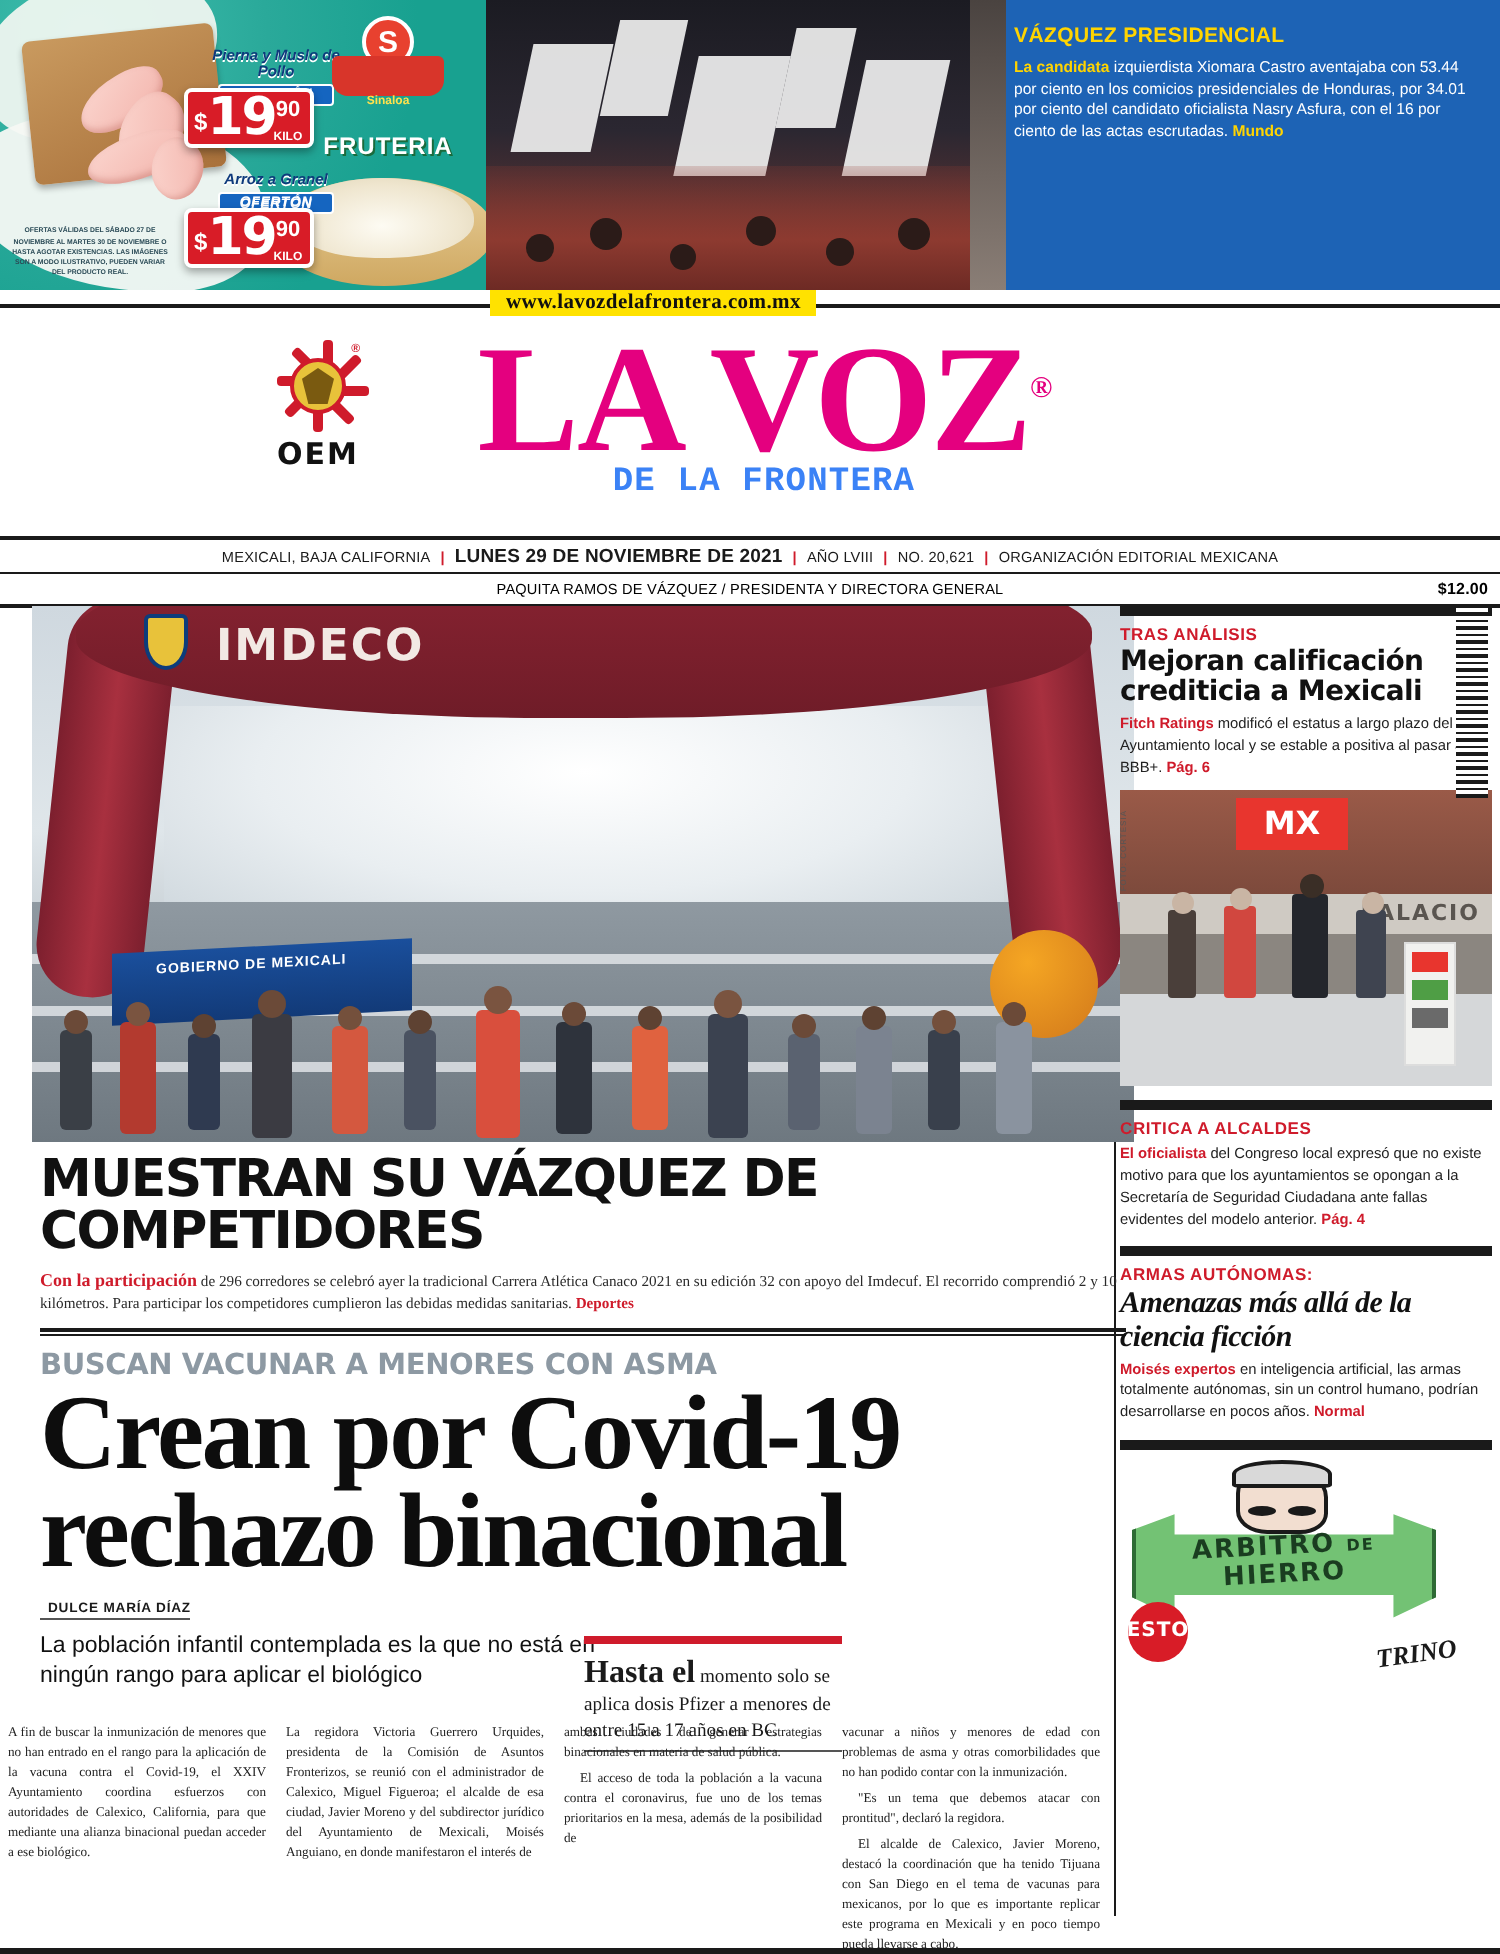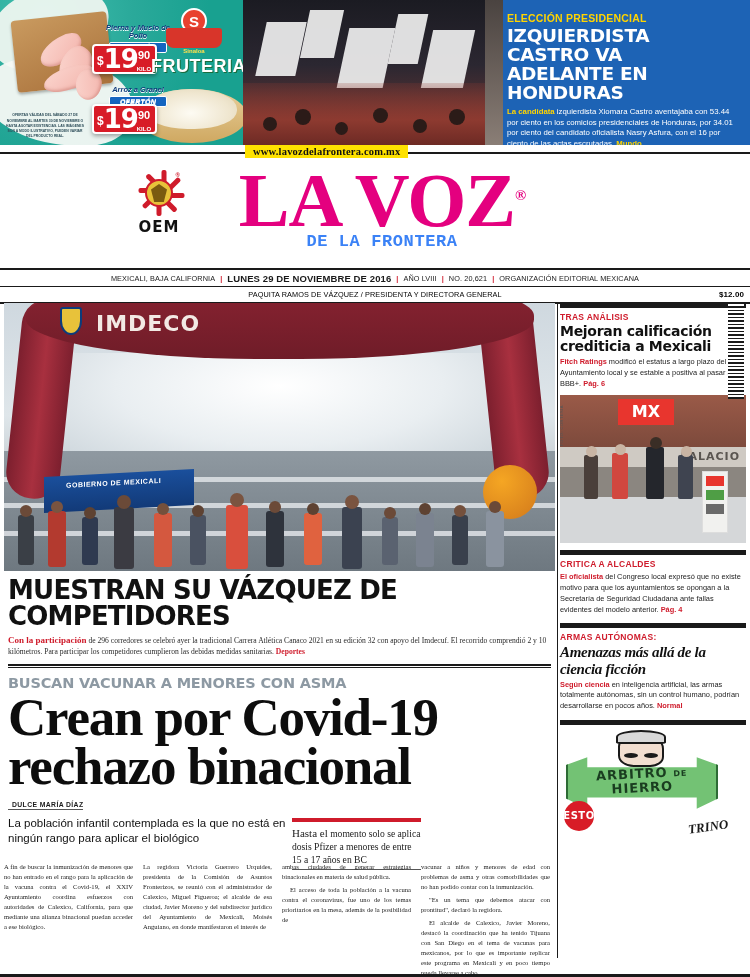--- a/index.html
+++ b/index.html
@@ -88,21 +88,21 @@
   }
   .fruteria-logo {
     position:absolute; right:6px; top:8px; width:86px; height:66px; text-align:center;
   }
   .fruteria-logo .disc {
     width:26px;height:26px;border-radius:50%;background:#e8412f;margin:0 auto;
     display:flex;align-items:center;justify-content:center;color:#fff;font-weight:bold;font-size:15px;
     border:2px solid #fff;
   }
   .fruteria-logo .cart { width:56px; height:20px; margin:-6px auto 0; background:#d8352a; border-radius:3px 3px 8px 8px;}
-  .fruteria-logo .ftxt { color:#fff; font-weight:bold; font-size:18px; letter-spacing:.5px; text-shadow:1px 1px 0 #1a6b3c; margin-top:2px;}
+  .fruteria-logo .ftxt { color:#fff; font-weight:bold; font-size:12px; letter-spacing:.5px; text-shadow:1px 1px 0 #1a6b3c; margin-top:12px;}
   .fruteria-logo .fsub { color:#ffe14d; font-size:6px; font-weight:bold; }
 
   
   .ad-center {
     width:242px; height:145px; position:relative; overflow:hidden;
     background:linear-gradient(180deg,#1b1b22 0%, #2b2731 45%, #7b3a33 100%);
   }
   .ad-center .flag { position:absolute; background:#ededed; transform:skewX(-12deg); opacity:.93;}
   .ad-center .f1{left:18px;top:22px;width:40px;height:54px;}
   .ad-center .f2{left:62px;top:10px;width:34px;height:48px;}
@@ -174,21 +174,21 @@
     font-size:7.3px; color:#1a1a1a; padding:3px 0 2px; letter-spacing:.1px;
   }
   .dl-row1 .sep { color:#cf1b2b; font-weight:bold; }
   .dl-row1 .date { font-weight:bold; font-size:9.5px; letter-spacing:.1px; }
   .dl-rule-mid { height:1px; background:#1a1a1a; }
   .dl-row2 { position:relative; text-align:center; font-size:7.3px; padding:3px 0; letter-spacing:.1px;}
   .dl-row2 .price { position:absolute; right:6px; top:3px; font-weight:bold; font-size:8px; }
   .dl-rule-bot { height:2px; background:#1a1a1a; }
 
   
-  .maincol { position:absolute; left:4px; top:303px; width:551px; }
+  .maincol { position:absolute; left:16px; top:303px; width:551px; }
   .sidecol { position:absolute; left:560px; top:303px; width:186px; }
   .vdiv { position:absolute; left:557px; top:303px; width:1px; height:655px; background:#1a1a1a; }
 
   
   .leadphoto {
     position:relative; width:551px; height:268px; overflow:hidden;
     background:linear-gradient(180deg,#cfd8df 0%, #dfe6ea 42%, #9aa3ab 100%);
   }
   .arch-l,.arch-r {
     position:absolute; top:-4px; width:54px; height:200px;
@@ -267,21 +267,21 @@
   .bcol p.first { text-indent:0; }
 
   
   .pullbox { position:absolute; left:292px; top:818px; width:129px; }
   .pullbox .redbar { height:4px; background:#cf1b2b; }
   .pullbox .ptxt {
     margin-top:4px; font-family:"Liberation Serif", serif; font-size:9.6px;
     line-height:1.34; color:#1a1a1a; border-bottom:1px solid #555;
     padding-bottom:2px;
   }
-  .pullbox .ptxt b { font-weight:normal; font-size:11px; }
+  .pullbox .ptxt b { font-weight:bold; font-size:16px; }
 
   
   .sbar-rule { height:5px; background:#1a1a1a; }
   .s-kicker { color:#cf1b2b; font-size:8.5px; font-weight:bold; letter-spacing:.3px; margin-top:4px; }
   .s-head {
     font-family:"DejaVu Sans", sans-serif; font-weight:bold;
     font-size:14px; line-height:1.08; color:#111; margin-top:2px; letter-spacing:-.3px;
   }
   .s-head.italic { font-family:"Liberation Serif", serif; font-style:italic; font-size:15px; }
   .s-sum { font-size:7.4px; line-height:1.45; color:#222; margin-top:3px;
@@ -408,22 +408,21 @@
     <div class="head" style="left:52px;bottom:20px;width:16px;height:16px;"></div>
     <div class="head" style="left:92px;bottom:10px;width:13px;height:13px;"></div>
     <div class="head" style="left:130px;bottom:22px;width:15px;height:15px;"></div>
     <div class="head" style="left:170px;bottom:12px;width:14px;height:14px;"></div>
     <div class="head" style="left:206px;bottom:20px;width:16px;height:16px;"></div>
   </div>
 
   <div class="ad-right">
     <div class="photo-edge"></div>
     <div class="elec-inner">
-      <div class="kicker-elec">ELECCIÓN PRESIDENCIAL</div>
-      <div class="head-elec">IZQUIERDISTA CASTRO VA ADELANTE EN HONDURAS</div>
+      <div class="kicker-elec">VÁZQUEZ PRESIDENCIAL</div>
       <div class="sum-elec">
         <span class="lead">La candidata</span><span> izquierdista Xiomara Castro aventajaba con 53.44 por ciento en los comicios presidenciales de Honduras, por 34.01 por ciento del candidato oficialista Nasry Asfura, con el 16 por ciento de las actas escrutadas. </span><span class="sec">Mundo</span>
       </div>
     </div>
   </div>
 </div>
 
 <div class="urlbar">
   <div class="rule"></div>
   <div class="chip">www.lavozdelafrontera.com.mx</div>
@@ -451,21 +450,21 @@
     <div class="big"><span>LA</span> <span>VOZ</span><span class="reg">®</span></div>
     <div class="sub">DE LA FRONTERA</div>
   </div>
 </div>
 
 <div class="dateline">
   <div class="dl-rule-top"></div>
   <div class="dl-row1">
     <span>MEXICALI, BAJA CALIFORNIA</span>
     <span class="sep">|</span>
-    <span class="date">LUNES 29 DE NOVIEMBRE DE 2016</span>
+    <span class="date">LUNES 29 DE NOVIEMBRE DE 2021</span>
     <span class="sep">|</span>
     <span>AÑO LVIII</span>
     <span class="sep">|</span>
     <span>NO. 20,621</span>
     <span class="sep">|</span>
     <span>ORGANIZACIÓN EDITORIAL MEXICANA</span>
   </div>
   <div class="dl-rule-mid"></div>
   <div class="dl-row2">
     <span>PAQUITA RAMOS DE VÁZQUEZ / PRESIDENTA Y DIRECTORA GENERAL</span>
@@ -600,21 +599,21 @@
   <div>
     <div class="s-kicker">CRITICA A ALCALDES</div>
     <div class="s-sum"><span class="lead">El oficialista</span><span> del Congreso local expresó que no existe motivo para que los ayuntamientos se opongan a la Secretaría de Seguridad Ciudadana ante fallas evidentes del modelo anterior. </span><span class="pg">Pág. 4</span></div>
   </div>
 
   <div class="sbar-rule3"></div>
 
   <div>
     <div class="s-kicker">ARMAS AUTÓNOMAS:</div>
     <div class="s-head italic">Amenazas más allá de la ciencia ficción</div>
-    <div class="s-sum"><span class="lead">Según ciencia</span><span> en inteligencia artificial, las armas totalmente autónomas, sin un control humano, podrían desarrollarse en pocos años. </span><span class="pg">Normal</span></div>
+    <div class="s-sum"><span class="lead">Moisés expertos</span><span> en inteligencia artificial, las armas totalmente autónomas, sin un control humano, podrían desarrollarse en pocos años. </span><span class="pg">Normal</span></div>
   </div>
 
   <div class="sbar-rule4"></div>
 
   <div class="cartoon">
     <div class="banner-green"></div>
     <div class="head"></div>
     <div class="hair"></div>
     <div class="eye e1"></div>
     <div class="eye e2"></div>

